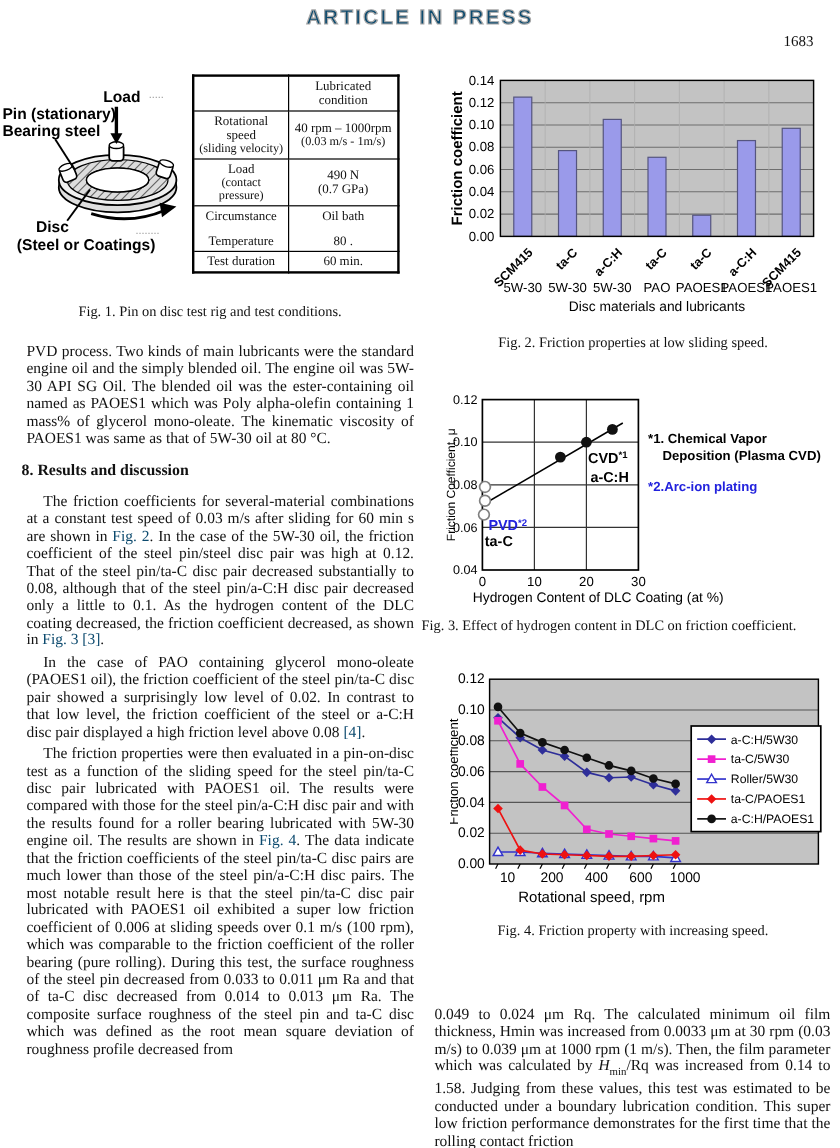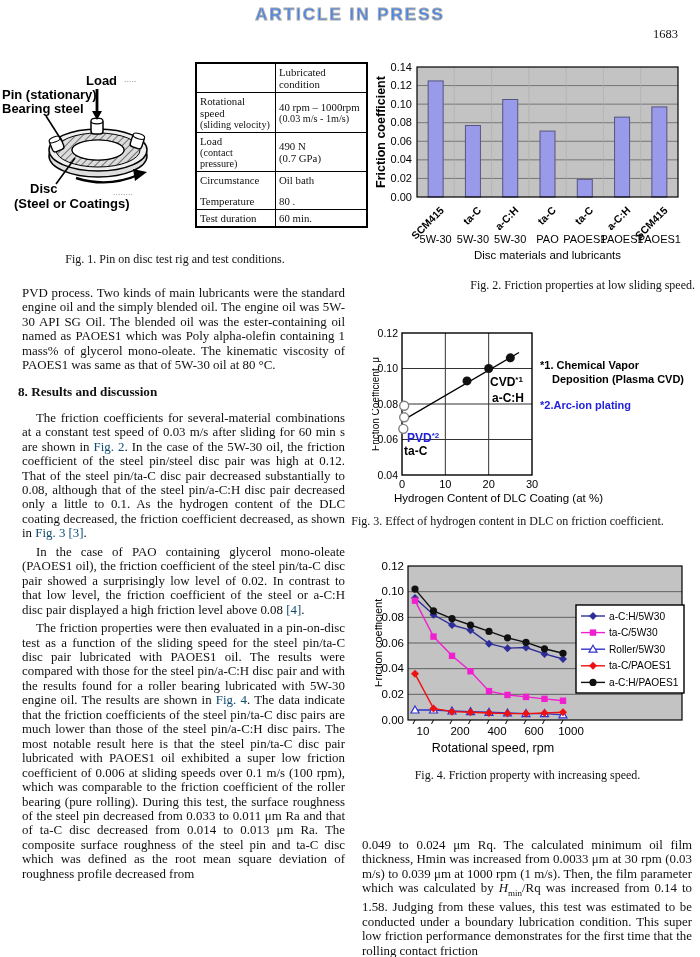--- a/index.html
+++ b/index.html
@@ -1,35 +1,35 @@
 <!DOCTYPE html>
 <html><head>
 <meta charset="utf-8">
 <style>
   html,body{margin:0;padding:0;background:#fff;}
   .page{position:relative;width:700px;height:957px;background:#fff;overflow:hidden;
         font-family:"Liberation Serif",serif;color:#111;}
   .banner{position:absolute;top:5px;left:0;width:100%;text-align:center;
           font-family:"Liberation Sans",sans-serif;font-weight:bold;font-size:17px;
-          letter-spacing:2px;color:#3b82f6;-webkit-text-stroke:1px #a8a8a8;}
+          letter-spacing:2px;color:#0c4a6e;-webkit-text-stroke:1px #a8a8a8;}
   .running-head{position:absolute;top:27px;left:0;width:100%;text-align:center;
           font-style:italic;font-size:12.5px;}
   .page-number{position:absolute;top:27px;right:22px;font-size:12.5px;}
   .caption{position:absolute;font-size:12px;text-align:center;}
   .cap1{left:0;top:224px;width:350px;margin-top:28px;}
-  .cap2{left:360px;top:278px;width:335px;text-align:right;}
+  .cap2{left:360px;top:278px;width:335px;}
   .cap3{left:340px;top:514px;width:335px;}
   .cap4{left:360px;top:768px;width:335px;}
   .fig1-svg{position:absolute;left:0;top:62px;}
   .fig2-box{position:absolute;left:372px;top:56px;}
   .fig3-box{position:absolute;left:372px;top:325px;}
   .fig4-box{position:absolute;left:375px;top:558px;}
   svg{font-family:"Liberation Sans",sans-serif;}
   .fig1-table{position:absolute;left:160px;top:62px;width:173px;border-collapse:collapse;
-      font-size:10.8px;text-align:left;background:#fff;margin-left:35px;}
+      font-size:10.8px;text-align:center;background:#fff;}
   .fig1-table td{border:1px solid #000;padding:2px 3px;vertical-align:middle;}
   .fig1-table{border:2px solid #000;}
   .tl2{font-size:10.2px;}
   .rowgap{margin-top:9px;}
   .col-left-text{position:absolute;left:18px;top:282px;width:331px;}
   .col-right-text{position:absolute;left:358px;top:834px;width:338px;}
   .col-left-text p,.col-right-text p{margin:4px;text-align:justify;font-size:12.9px;line-height:14.45px;}
   p.indent{text-indent:14px;}
   .col-left-text h3{margin:11px 0;font-size:13.2px;font-family:"Liberation Serif",serif;}
   .ref-link{color:#0c4a6e;cursor:pointer;}

